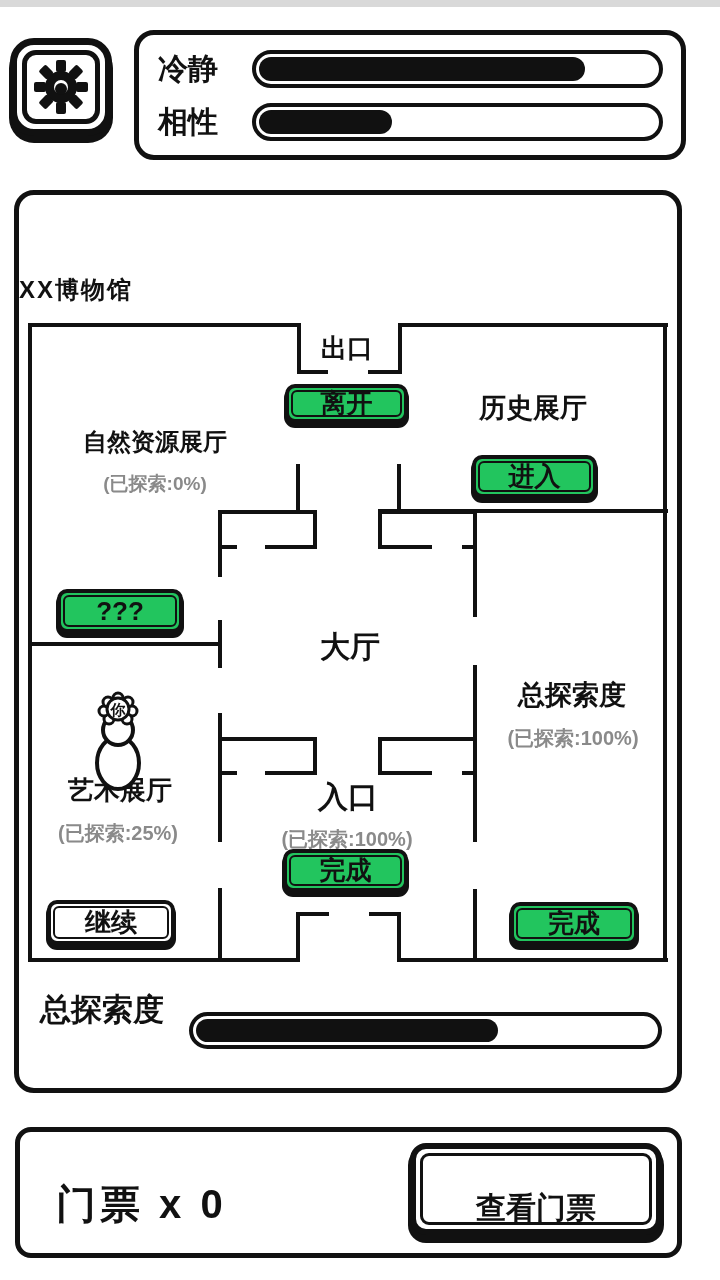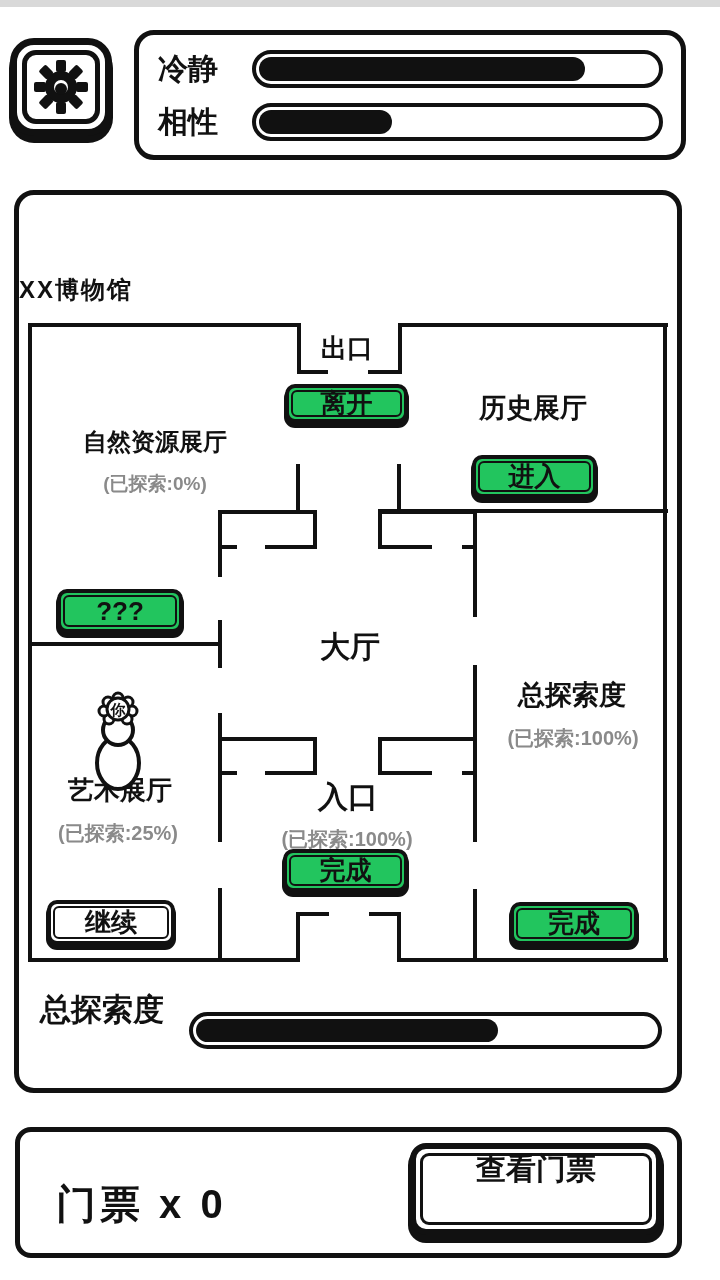--- a/index.html
+++ b/index.html
@@ -44,21 +44,21 @@
   #total-label { position:absolute; left:21px; top:794px; font-size:31px; white-space:nowrap; }
   #total-bar { position:absolute; left:170px; top:817px; width:473px; height:37px;
     border:4px solid #111; border-radius:999px; background:#fff; }
   #total-bar .fill { position:absolute; left:3px; top:3px; bottom:3px; background:#111; border-radius:999px; }
 
   
   #ticket-count { position:absolute; left:36px; top:12px; height:121px; display:flex; align-items:center;
     font-size:40px; letter-spacing:4px; white-space:nowrap; }
   #view-tickets-btn { position:absolute; left:390px; top:11px; width:252px; height:92px;
     background:#fff; border:6px solid #111; border-radius:16px; box-shadow:0 6px 0 2px #111;
-    display:flex; align-items:flex-start; justify-content:center; font-size:30px; cursor:pointer; }
+    display:flex; align-items:flex-end; justify-content:center; font-size:30px; cursor:pointer; }
   #view-tickets-btn::before { content:""; position:absolute; inset:4px; border:3px solid #111; border-radius:9px; }
 </style>
 </head>
 <body>
 
 <div id="stage">
   <div id="top-strip"></div>
 
   <div id="settings-btn">
     <div class="inner">

